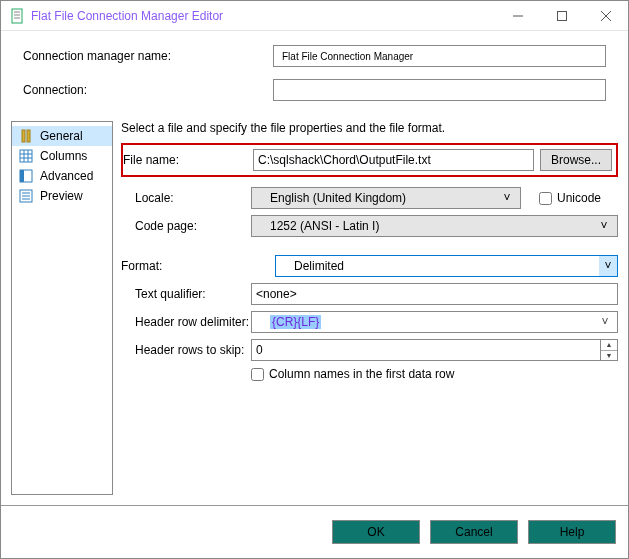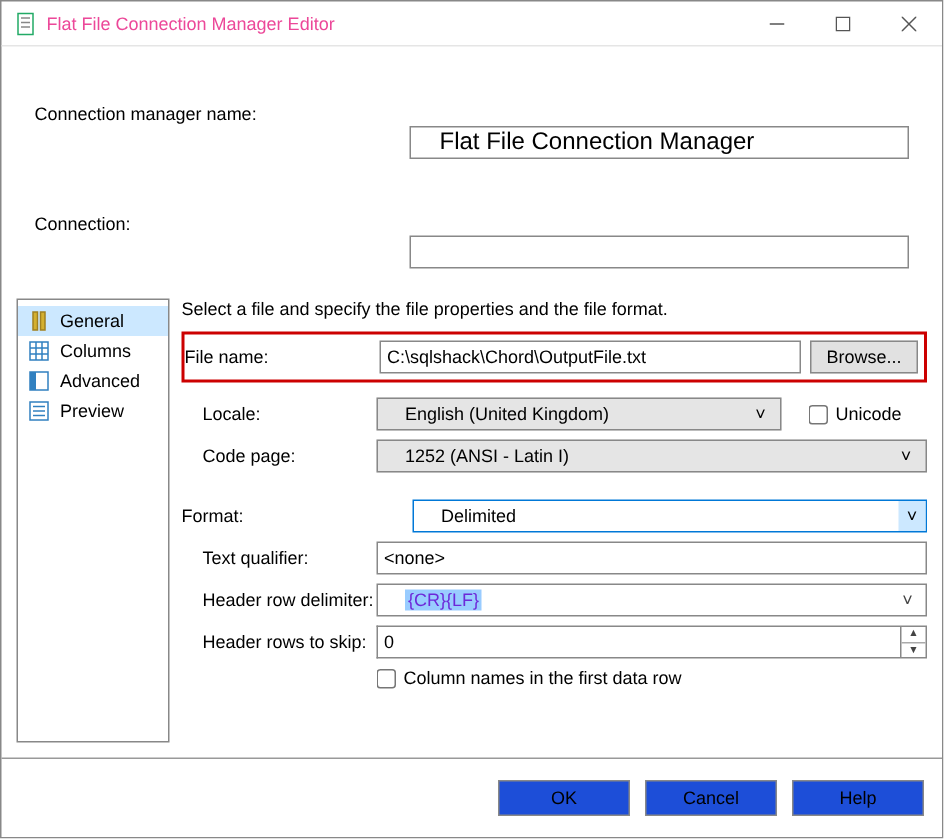--- a/index.html
+++ b/index.html
@@ -19,38 +19,37 @@
     background: #fff;
   }
   .titlebar {
     height: 30px;
     display: flex;
     align-items: center;
     padding: 0 0 0 8px;
     border-bottom: 1px solid #e5e5e5;
   }
   .titlebar .app-icon { width: 16px; height: 16px; margin-right: 6px; }
-  .titlebar .title { flex: 1; color: #ec4899; font-size: 12px; }
+  .titlebar .title { flex: 1; color: #8b5cf6; font-size: 12px; }
   .title-btn {
     width: 44px; height: 30px;
     display: flex; align-items: center; justify-content: center;
     color: #555;
   }
   .title-btn svg { width: 10px; height: 10px; }
   .top-form {
     padding: 14px 22px 8px 22px;
   }
   .form-row {
     display: flex; align-items: center; margin-bottom: 12px;
   }
   .form-row .lbl { width: 250px; }
   .form-row input.text {
-    flex: 1; height: 22px; border: 1px solid #888; padding: 2px 19px; font-family: inherit; font-size: 16px;
+    flex: 1; height: 22px; border: 1px solid #888; padding: 2px 8px; font-family: inherit; font-size: 10px;
     background: #fff;
-    margin-top: 39px;
   }
   .main {
     flex: 1; display: flex; padding: 0 10px 10px 10px; gap: 8px;
   }
   .sidebar {
     width: 102px;
     border: 1px solid #888;
     background: #fff;
     padding: 4px 0;
   }
@@ -127,21 +126,21 @@
   }
   .spinner .spins div:first-child { border-bottom:1px solid #aaa; }
   .section-gap { height: 12px; }
   .footer {
     border-top: 1px solid #999;
     padding: 14px 12px;
     display: flex; justify-content: flex-end; gap: 10px;
   }
   .footer button {
     width: 88px; height: 24px;
-    border: 1px solid #888; background: #1d4ed8;
+    border: 1px solid #888; background: #0f766e;
     font-family: inherit; font-size: 12px;
   }
 </style>
 </head>
 <body>
 
 <div class="window">
 
   <div class="titlebar">
     <span class="app-icon">

